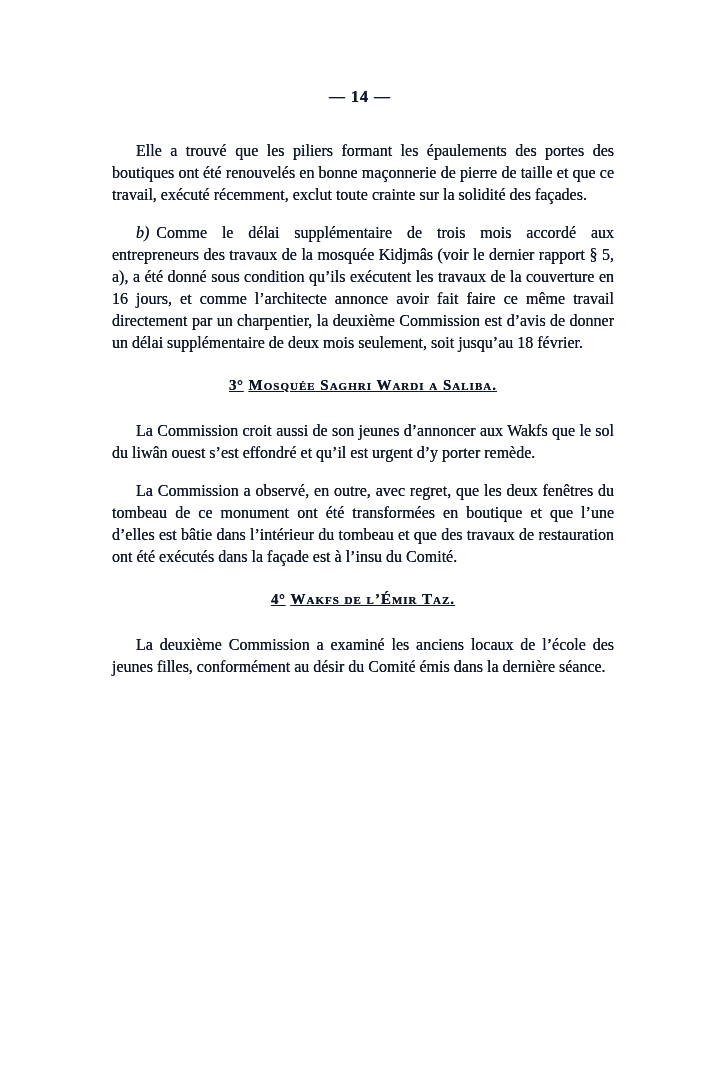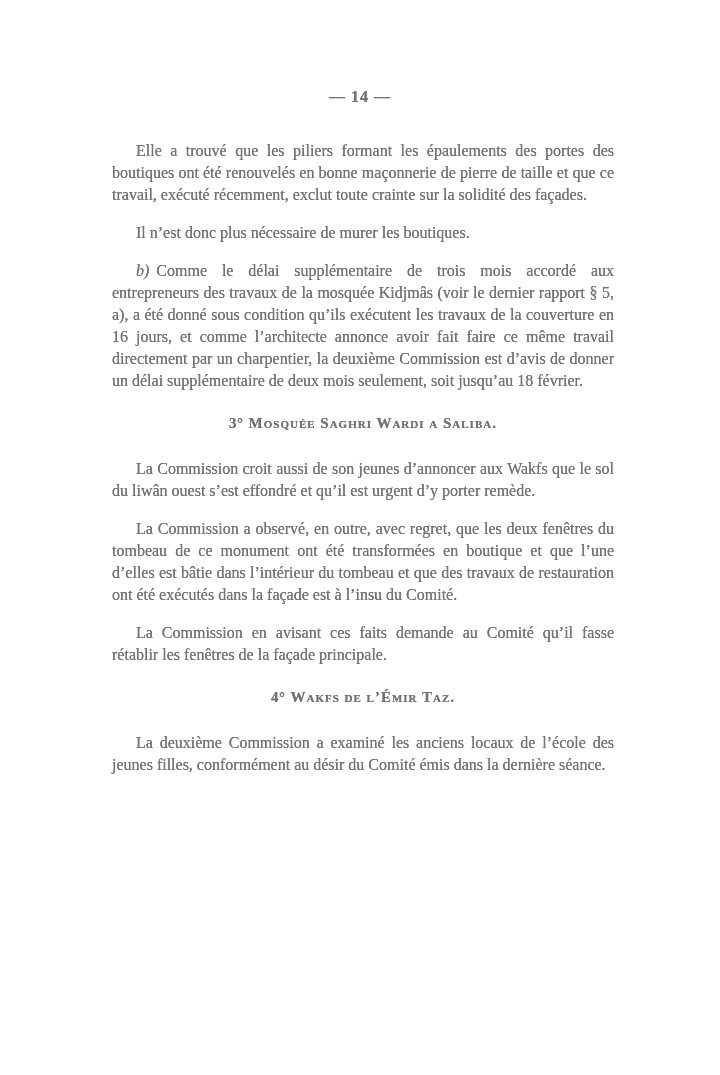--- a/index.html
+++ b/index.html
@@ -10,21 +10,21 @@
     width: 720px;
     height: 1075px;
     background: #ffffff;
     overflow: hidden;
   }
   .sheet {
     position: relative;
     width: 720px;
     height: 1075px;
     background: #ffffff;
-    color: #737373;
+    color: #0f172a;
     font-family: "Liberation Serif", "DejaVu Serif", serif;
   }
   .pagenum {
     position: absolute;
     top: 88px;
     left: 0;
     width: 720px;
     text-align: center;
     font-size: 16px;
     font-weight: bold;
@@ -50,50 +50,49 @@
     margin-right: 7px;
   }
   .heading {
     margin: 20px 0 24px 0;
     text-align: center;
     text-indent: 0;
     font-size: 15px;
     font-weight: bold;
     line-height: 22px;
     letter-spacing: 0.5px;
+    text-decoration: underline;
   }
   .heading .sc {
     font-variant: small-caps;
     letter-spacing: 1px;
     margin-left: 5px;
   }
 </style>
 </head>
 <body>
 
 <div class="sheet">
 
   <div class="pagenum">— 14 —</div>
 
   <div class="textblock">
 
     <p class="para">Elle a trouvé que les piliers formant les épaulements des portes des boutiques ont été renouvelés en bonne maçonnerie de pierre de taille et que ce travail, exécuté récemment, exclut toute crainte sur la solidité des façades.</p>
 
-    <p class="para">Il n’est donc plus nécessaire de murer les boutiques.</p>
 
     <p class="para"><span class="lead-italic">b)</span><span>Comme le délai supplémentaire de trois mois accordé aux entrepreneurs des travaux de la mosquée Kidjmâs (voir le dernier rapport § 5, a), a été donné sous condition qu’ils exécutent les travaux de la couverture en 16 jours, et comme l’architecte annonce avoir fait faire ce même travail directement par un charpentier, la deuxième Commission est d’avis de donner un délai supplémentaire de deux mois seulement, soit jusqu’au 18 février.</span></p>
 
     <h2 class="heading"><span>3°</span><span class="sc">Mosquée Saghri Wardi a Saliba.</span></h2>
 
 
 
     <p class="para">La Commission croit aussi de son jeunes d’annoncer aux Wakfs que le sol du liwân ouest s’est effondré et qu’il est urgent d’y porter remède.</p>
 
     <p class="para">La Commission a observé, en outre, avec regret, que les deux fenêtres du tombeau de ce monument ont été transformées en boutique et que l’une d’elles est bâtie dans l’intérieur du tombeau et que des travaux de restauration ont été exécutés dans la façade est à l’insu du Comité.</p>
 
-    <p class="para">La Commission en avisant ces faits demande au Comité qu’il fasse rétablir les fenêtres de la façade principale.</p>
 
     <h2 class="heading"><span>4°</span><span class="sc">Wakfs de l’Émir Taz.</span></h2>
 
     <p class="para">La deuxième Commission a examiné les anciens locaux de l’école des jeunes filles, conformément au désir du Comité émis dans la dernière séance.</p>
 
   </div>
 </div>
 
 </body></html>

